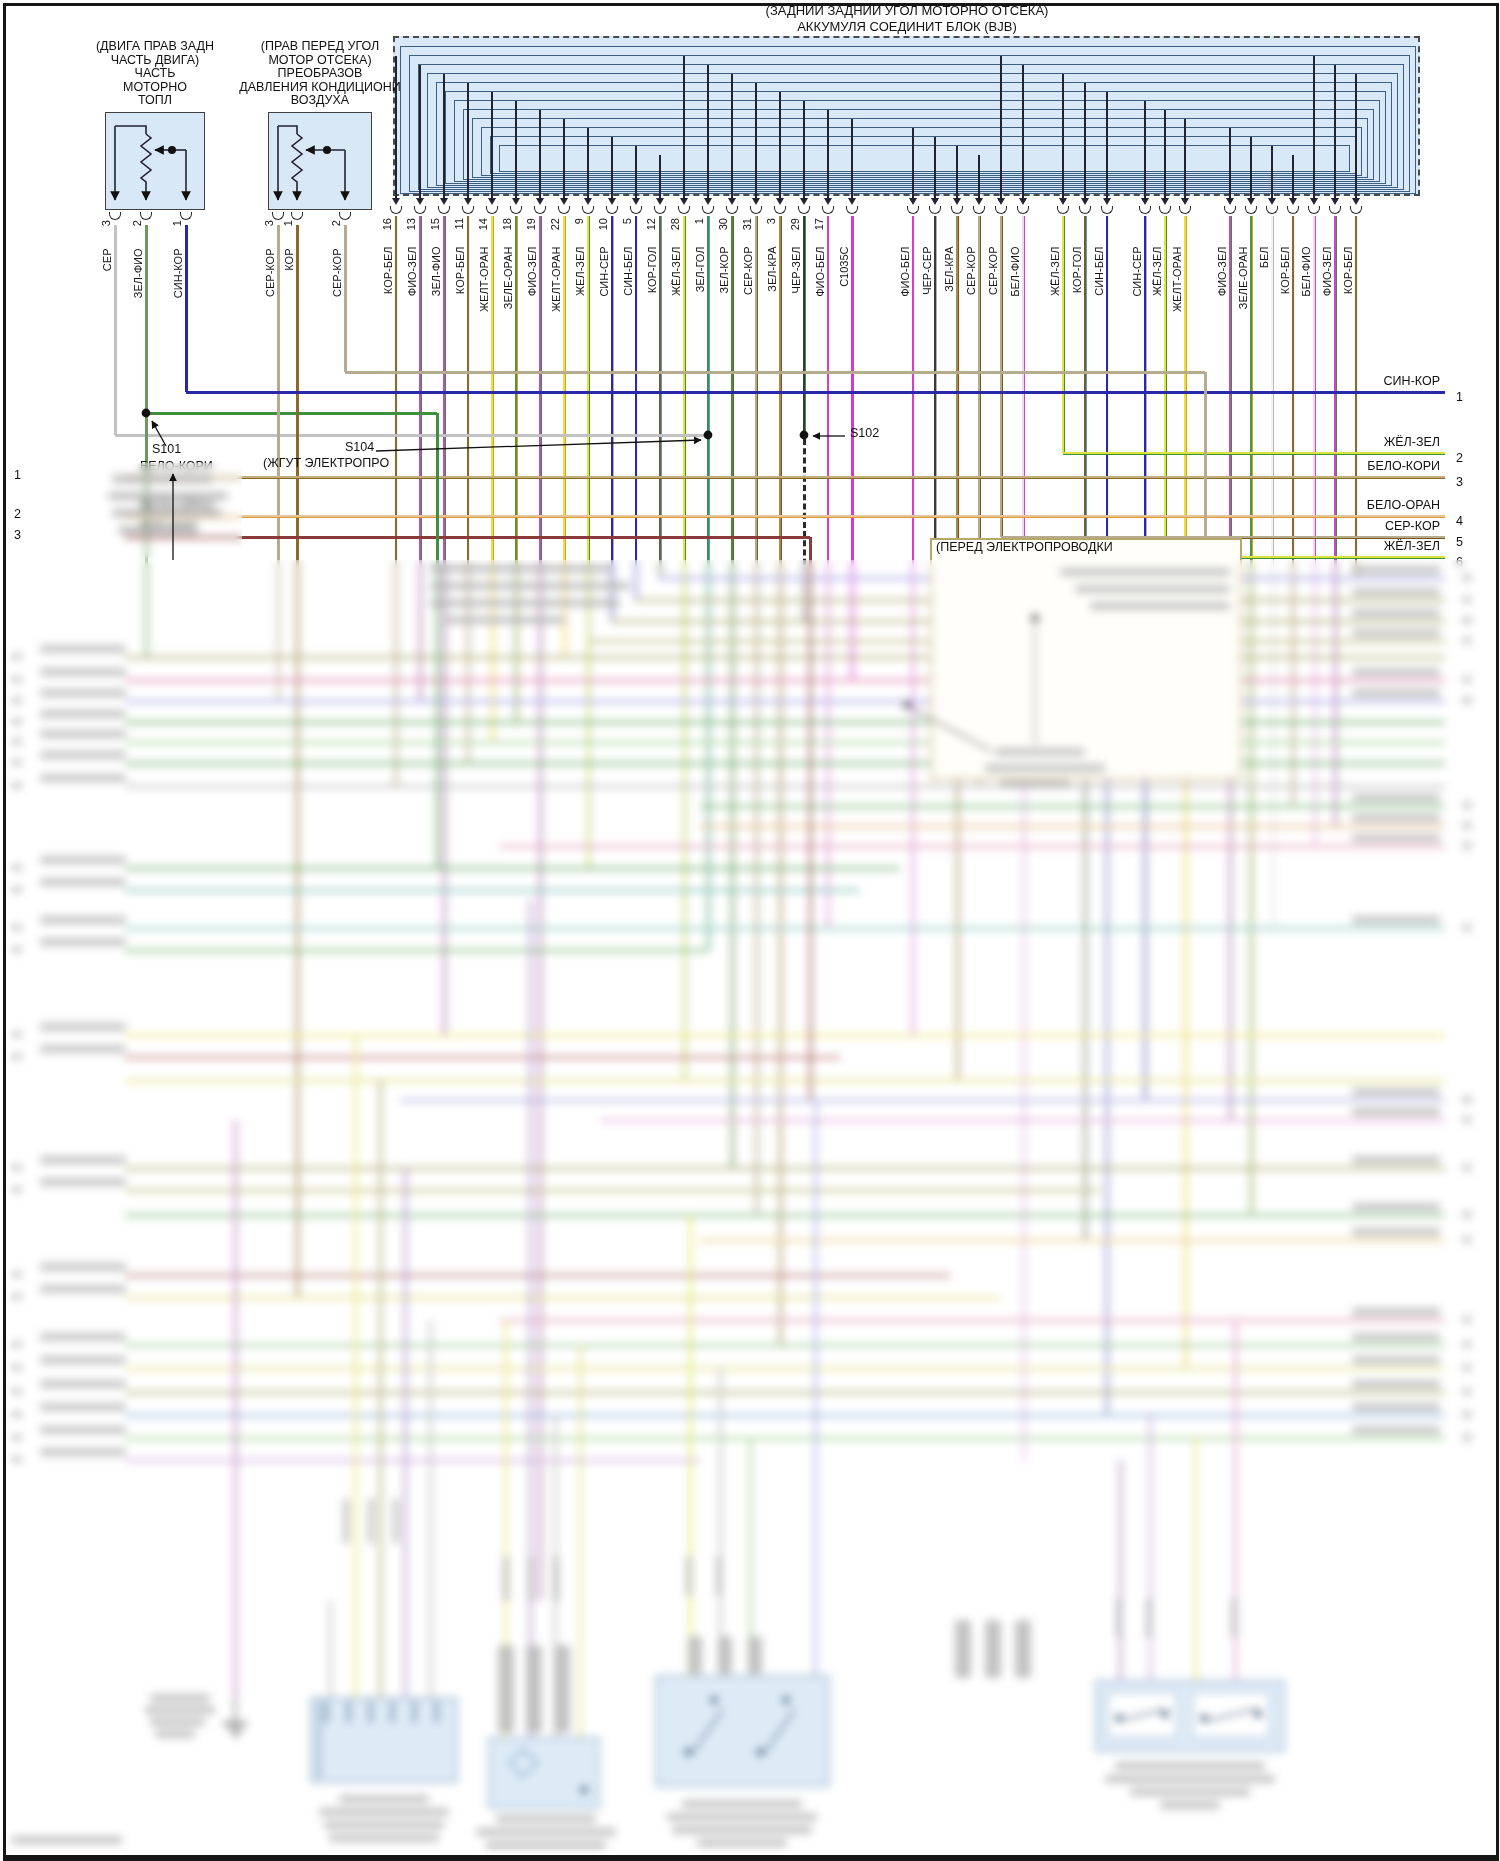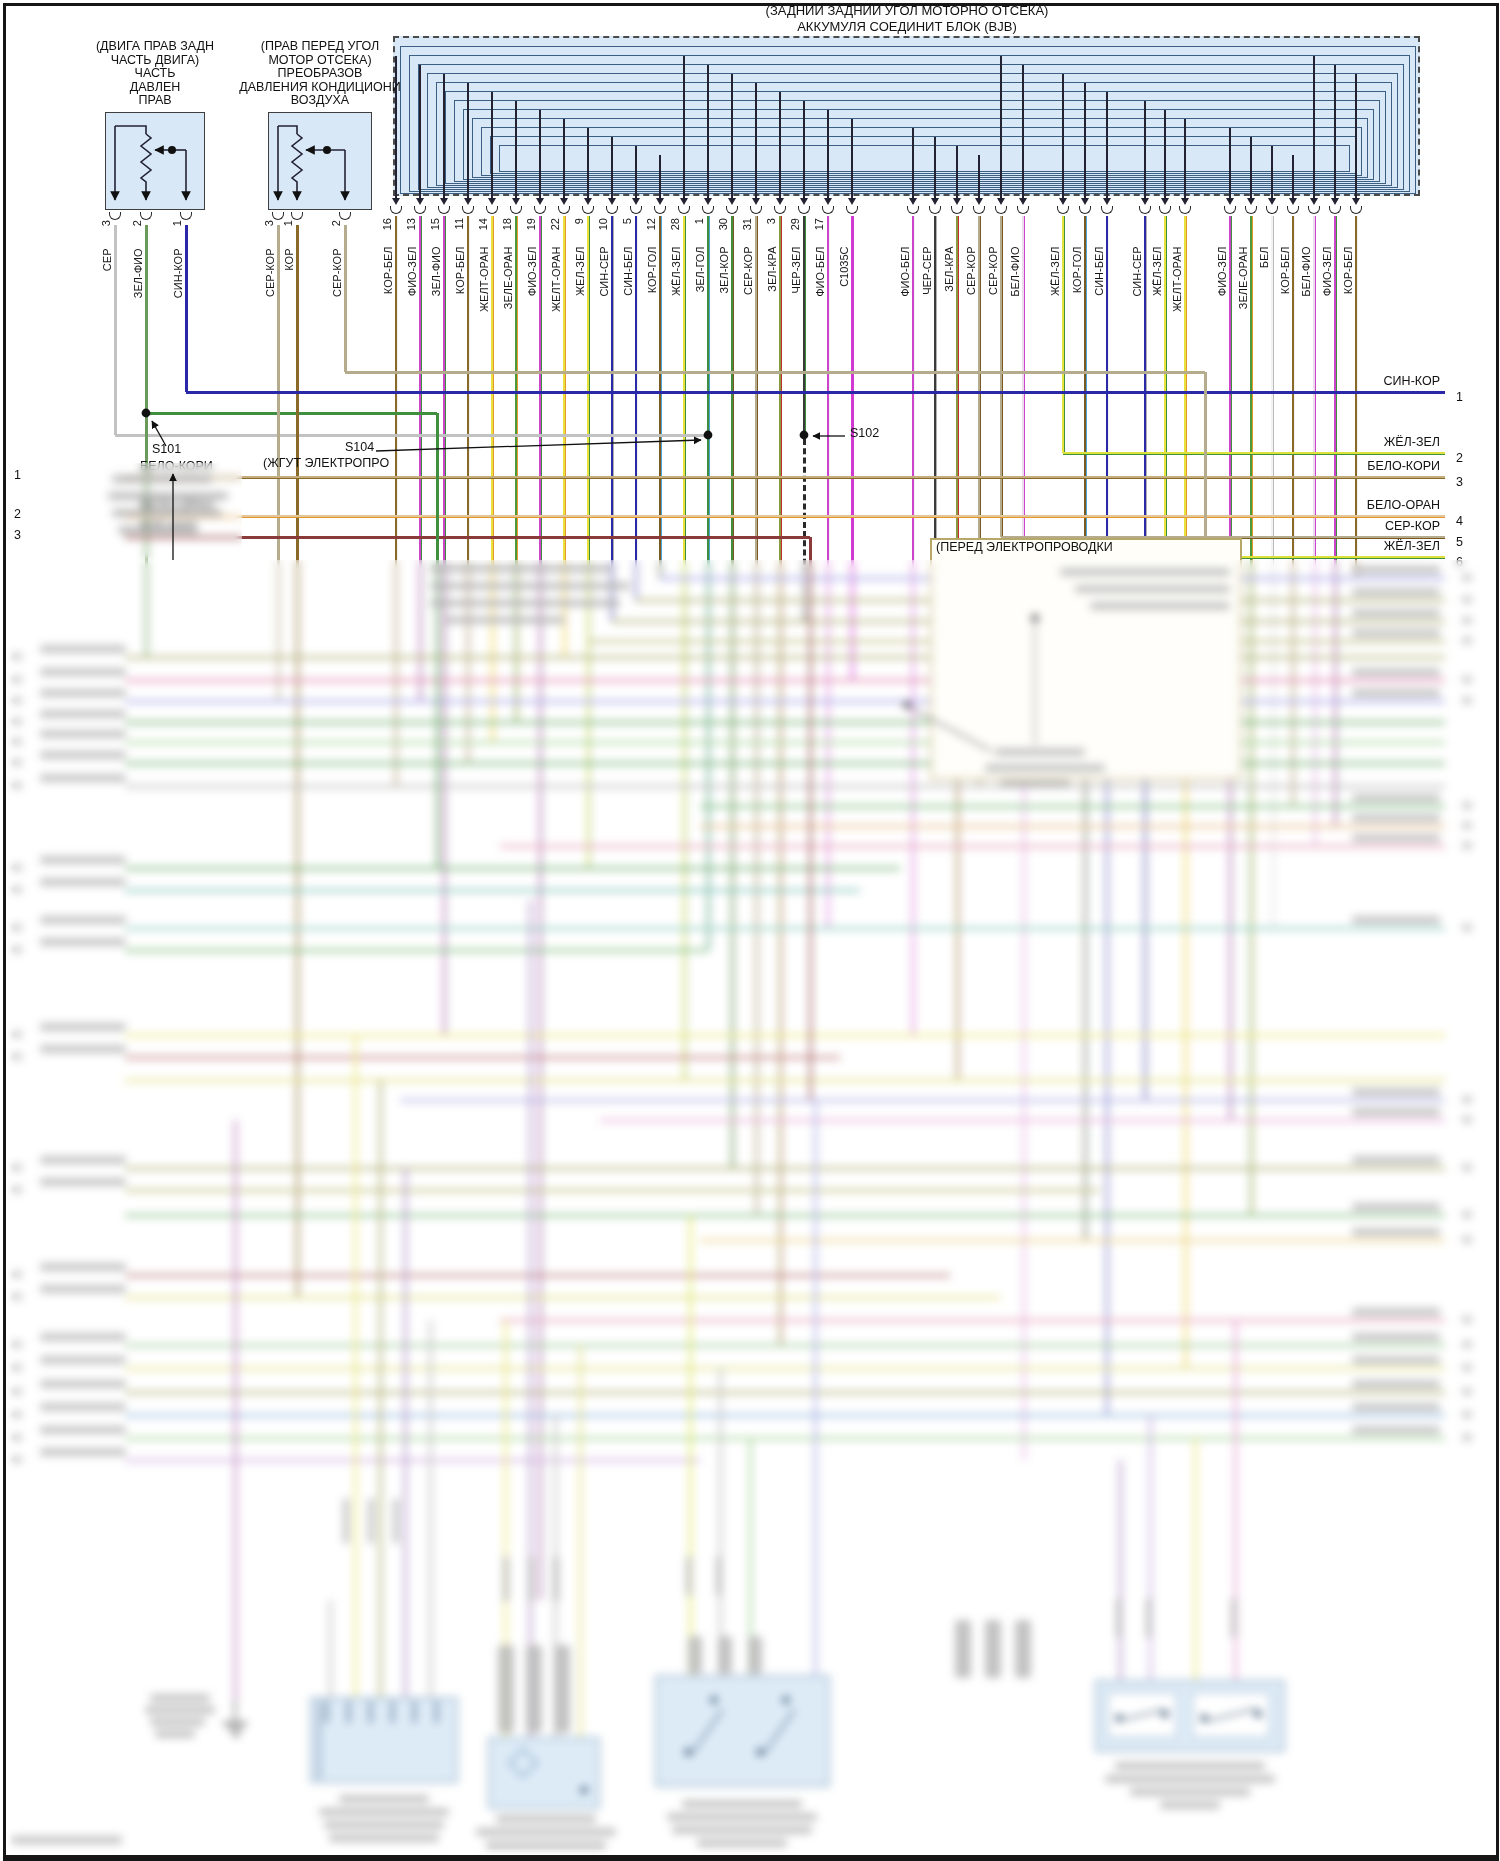--- a/index.html
+++ b/index.html
@@ -255,22 +255,22 @@
         <div class="" style="position: absolute; left: 1334px; top: 216px; width: 3px; height: 610px; background: linear-gradient(90deg, rgb(204, 68, 204) 0px, rgb(204, 68, 204) 2px, rgb(63, 143, 63) 2px, rgb(63, 143, 63) 3px);"></div>
         <div class="" style="position: absolute; left: 1355px; top: 74px; width: 2px; height: 124px; background: rgb(34, 34, 51);"></div>
         <div class="" style="position: absolute; left: 1352px; top: 198px; width: 0px; height: 0px; border-left: 4px solid transparent; border-right: 4px solid transparent; border-top: 7px solid rgb(34, 34, 51);"></div>
         <div class="cup" style="position: absolute; left: 1350px; top: 206px;"></div>
         <div class="vlab" style="position: absolute; left: 1289.5px; top: 296.5px; width: 115px;">КОР-БЕЛ</div>
         <div class="" style="position: absolute; left: 1355px; top: 216px; width: 3px; height: 362px; background: linear-gradient(90deg, rgb(138, 106, 40) 0px, rgb(138, 106, 40) 2px, rgb(242, 242, 242) 2px, rgb(242, 242, 242) 3px);"></div>
         <div class="" style="position: absolute; left: 803px; top: 439px; width: 0px; height: 181px; border-left: 3px dashed rgb(42, 42, 42);"></div>
         <div class="comp-label" style="position: absolute; left: 45px; top: 40px; width: 220px;">(ДВИГА ПРАВ ЗАДН</div>
         <div class="comp-label" style="position: absolute; left: 45px; top: 53.5px; width: 220px;">ЧАСТЬ ДВИГА)</div>
         <div class="comp-label" style="position: absolute; left: 45px; top: 67px; width: 220px;">ЧАСТЬ</div>
-        <div class="comp-label" style="position: absolute; left: 45px; top: 80.5px; width: 220px;">ДАВЛЕН</div>
-        <div class="comp-label" style="position: absolute; left: 45px; top: 94px; width: 220px;">ПРАВ</div>
+        <div class="comp-label" style="position: absolute; left: 45px; top: 80.5px; width: 220px;">МОТОРНО</div>
+        <div class="comp-label" style="position: absolute; left: 45px; top: 94px; width: 220px;">ТОПЛ</div>
         <div class="" style="position: absolute; left: 105px; top: 112px; width: 100px; height: 98px; background: rgb(217, 232, 246); border: 1.6px solid rgb(63, 63, 63); box-sizing: border-box;"></div>
         <svg width="100" height="98" style="position: absolute; left: 105px; top: 112px;">
           <path d="M10,14 V88" fill="none" stroke="#223" stroke-width="1.6" marker-end="url(#ah)"></path>
           <path d="M10,14 H41 V22" fill="none" stroke="#223" stroke-width="1.6"></path>
           <path d="M41,22 L46,26 L36,34 L46,42 L36,50 L46,58 L36,66 L41,70 V88" fill="none" stroke="#223" stroke-width="1.6" marker-end="url(#ah)"></path>
           <path d="M81,38 H50" fill="none" stroke="#223" stroke-width="1.6" marker-end="url(#ah)"></path>
           <path d="M81,38 V88" fill="none" stroke="#223" stroke-width="1.6" marker-end="url(#ah)"></path>
           <circle cx="67" cy="38" r="4" fill="#111"></circle>
         </svg>
         <div class="cup" style="position: absolute; left: 109px; top: 212px;"></div>

